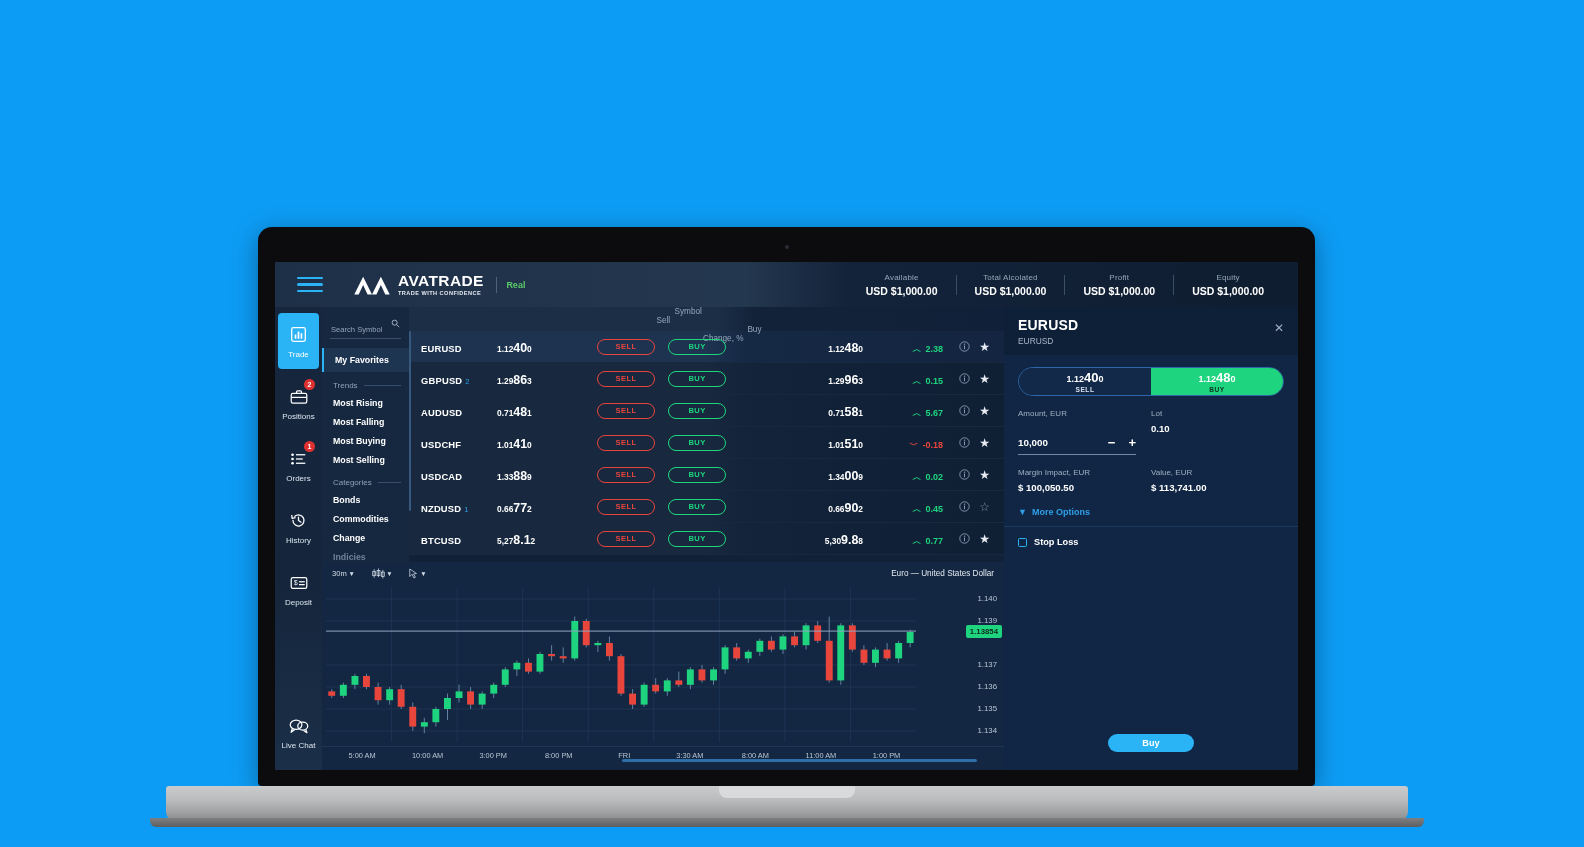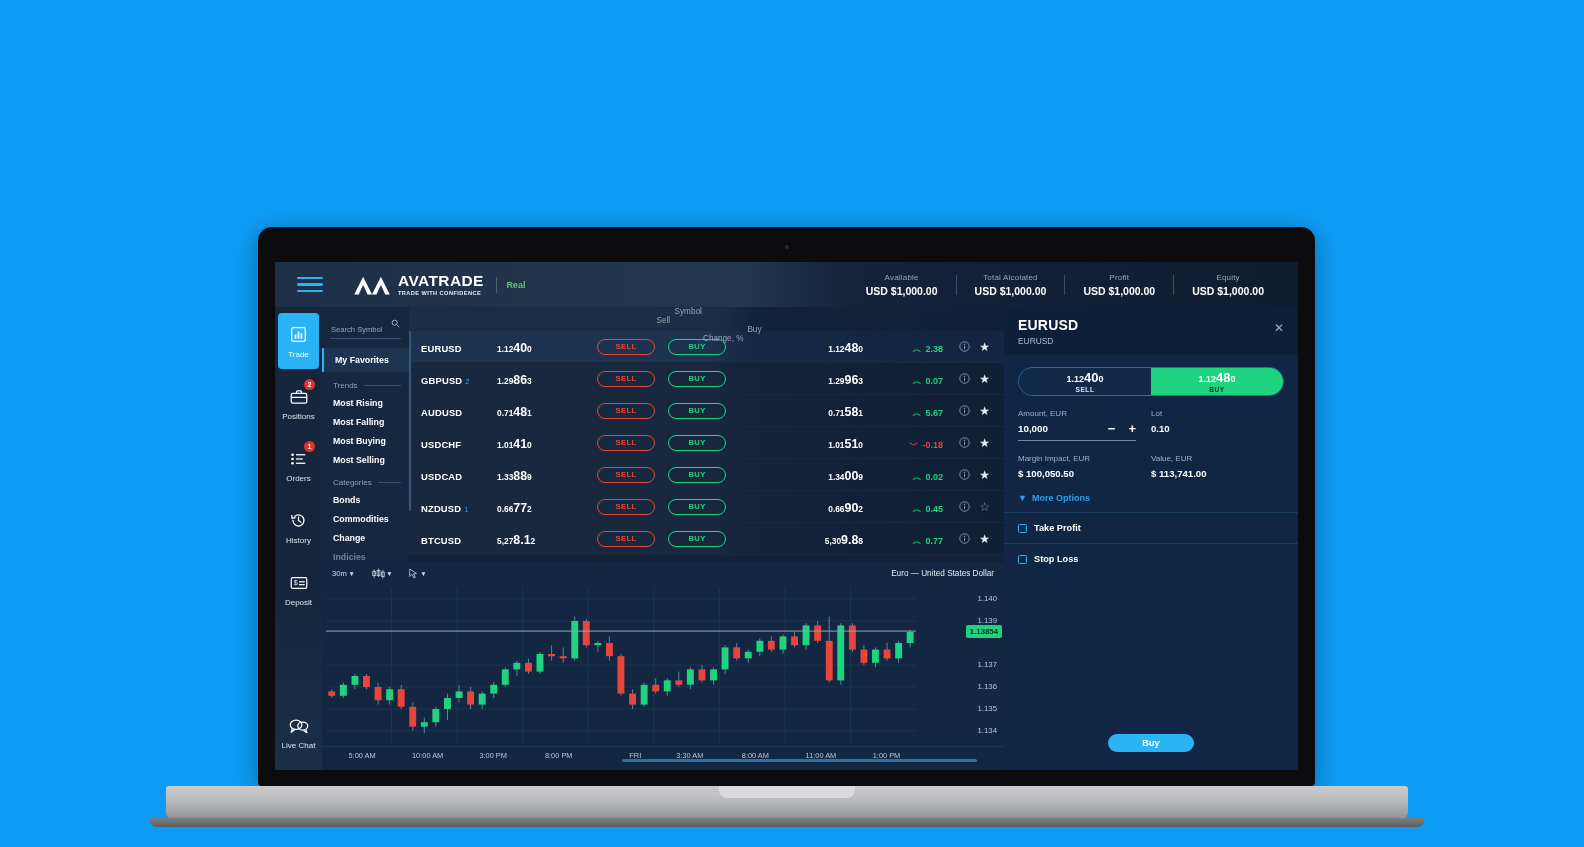--- a/index.html
+++ b/index.html
@@ -194,21 +194,21 @@
   .ba-price { color: #fff; font-size: 10.6px; font-weight: 700; }
   .ba-price .big { font-size: 13px; }
   .ba-price .sm { font-size: 9px; }
   .ba-tag { font-size: 6.6px; font-weight: 700; letter-spacing: .5px; margin-top: 1px; }
   .ba-cell.sellside .ba-tag { color: #d9e3ee; }
   .ba-cell.buyside .ba-tag { color: #0d3524; }
   .frow { display: flex; margin-top: 13px; }
   .fcol { flex: 1; }
   .flabel { color: #9fb0c2; font-size: 8px; }
   .fval { color: #fff; font-size: 9.6px; font-weight: 700; margin-top: 5px; }
-  .amt-wrap { display: flex; align-items: center; border-bottom: 1px solid #6f8aa6; padding-bottom: 4px; margin-top: 3px; width: 118px; gap: 32px; }
+  .amt-wrap { display: flex; align-items: center; border-bottom: 1px solid #6f8aa6; padding-bottom: 4px; margin-top: 17px; width: 118px; gap: 32px; }
   .amt-input {
     background: transparent; border: none; color: #fff; font-size: 9.8px; font-weight: 700;
     width: 56px; outline: none; font-family: "Liberation Sans", sans-serif;
   }
   .stepper { margin-left: auto; display: flex; gap: 13px; color: #fff; font-size: 13px; font-weight: 700; cursor: pointer; }
   .more-opt { color: #2f9fe8; font-size: 9px; font-weight: 700; margin-top: 14px; display: flex; align-items: center; gap: 5px; cursor: pointer; }
   .opt-row {
     display: flex; align-items: center; gap: 7px; padding: 10px 14px;
     border-top: 1px solid #1b3c60; color: #fff; font-size: 9.2px; font-weight: 700; cursor: pointer;
   }
@@ -408,21 +408,21 @@
             <div class="q-row">
               <div class="c-sym"><span class="sym-name">GBPUSD</span><span class="sym-cnt">2</span></div>
               <div class="c-sell"><span class="price"><span class="sm">1.29</span><span class="big">86</span><span class="sm">3</span></span></div>
               <div class="c-btns">
                 <div class="pill sell">SELL</div>
                 <div class="pill buy">BUY</div>
               </div>
               <div class="c-buy"><span class="price"><span class="sm">1.29</span><span class="big">96</span><span class="sm">3</span></span></div>
               <div class="c-chg"><span class="chg up">
                   <span>︿</span>
-                  <span>0.07</span>
+                  <span>0.15</span>
                 </span></div>
               <div class="c-act">
                 <span class="info-ic"><svg width="11" height="11" viewBox="0 0 14 14">
                     <circle cx="7" cy="7" r="6" fill="none" stroke="#8fa2b7" stroke-width="1.1"></circle>
                     <circle cx="7" cy="4" r=".9" fill="#8fa2b7"></circle>
                     <rect x="6.4" y="5.8" width="1.2" height="4.5" fill="#8fa2b7"></rect>
                   </svg></span>
                 <span class="star">★</span>
               </div>
             </div>
@@ -693,21 +693,21 @@
             </div>
           <div class="ylast" style="top: 41.12px;">1.13854</div>
         </div>
 
         <div class="xaxis" id="xAxis">
           <div class="hscroll"></div>
         <div class="xtick" style="left: 40.0556px;">5:00 AM</div>
             <div class="xtick" style="left: 105.611px; text-align: center;">10:00 AM</div>
             <div class="xtick" style="left: 171.167px;">3:00 PM</div>
             <div class="xtick" style="left: 236.722px;">8:00 PM</div>
-            <div class="xtick" style="left: 302.278px; margin-left: 11px;">FRI</div>
+            <div class="xtick" style="left: 302.278px;">FRI</div>
             <div class="xtick" style="left: 367.833px;">3:30 AM</div>
             <div class="xtick" style="left: 433.389px;">8:00 AM</div>
             <div class="xtick" style="left: 498.944px;">11:00 AM</div>
             <div class="xtick" style="left: 564.5px;">1:00 PM</div>
           </div>
       </div>
 
       <div class="ticket">
         <div class="ticket-top-glow"></div>
         <div class="t-head">
@@ -758,24 +758,20 @@
 
           <div class="more-opt">
             <span>▼</span>
             <span>More Options</span>
           </div>
         </div>
 
         <div style="margin-top:9px" id="optList">
             <div class="opt-row">
               <span class="cbox"></span>
-              <span>Take Profit</span>
-            </div>
-            <div class="opt-row">
-              <span class="cbox"></span>
               <span>Stop Loss</span>
             </div>
           </div>
 
         <button class="buy-btn">Buy</button>
       </div>
 
     </div>
   </div>
 

